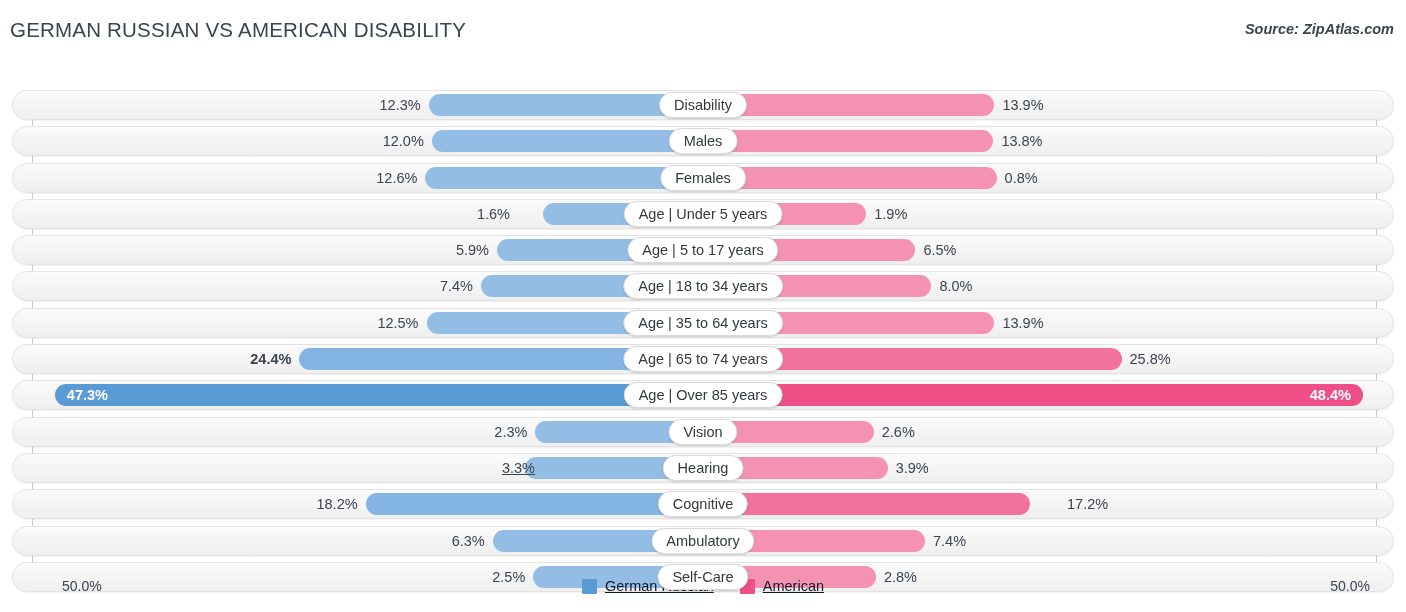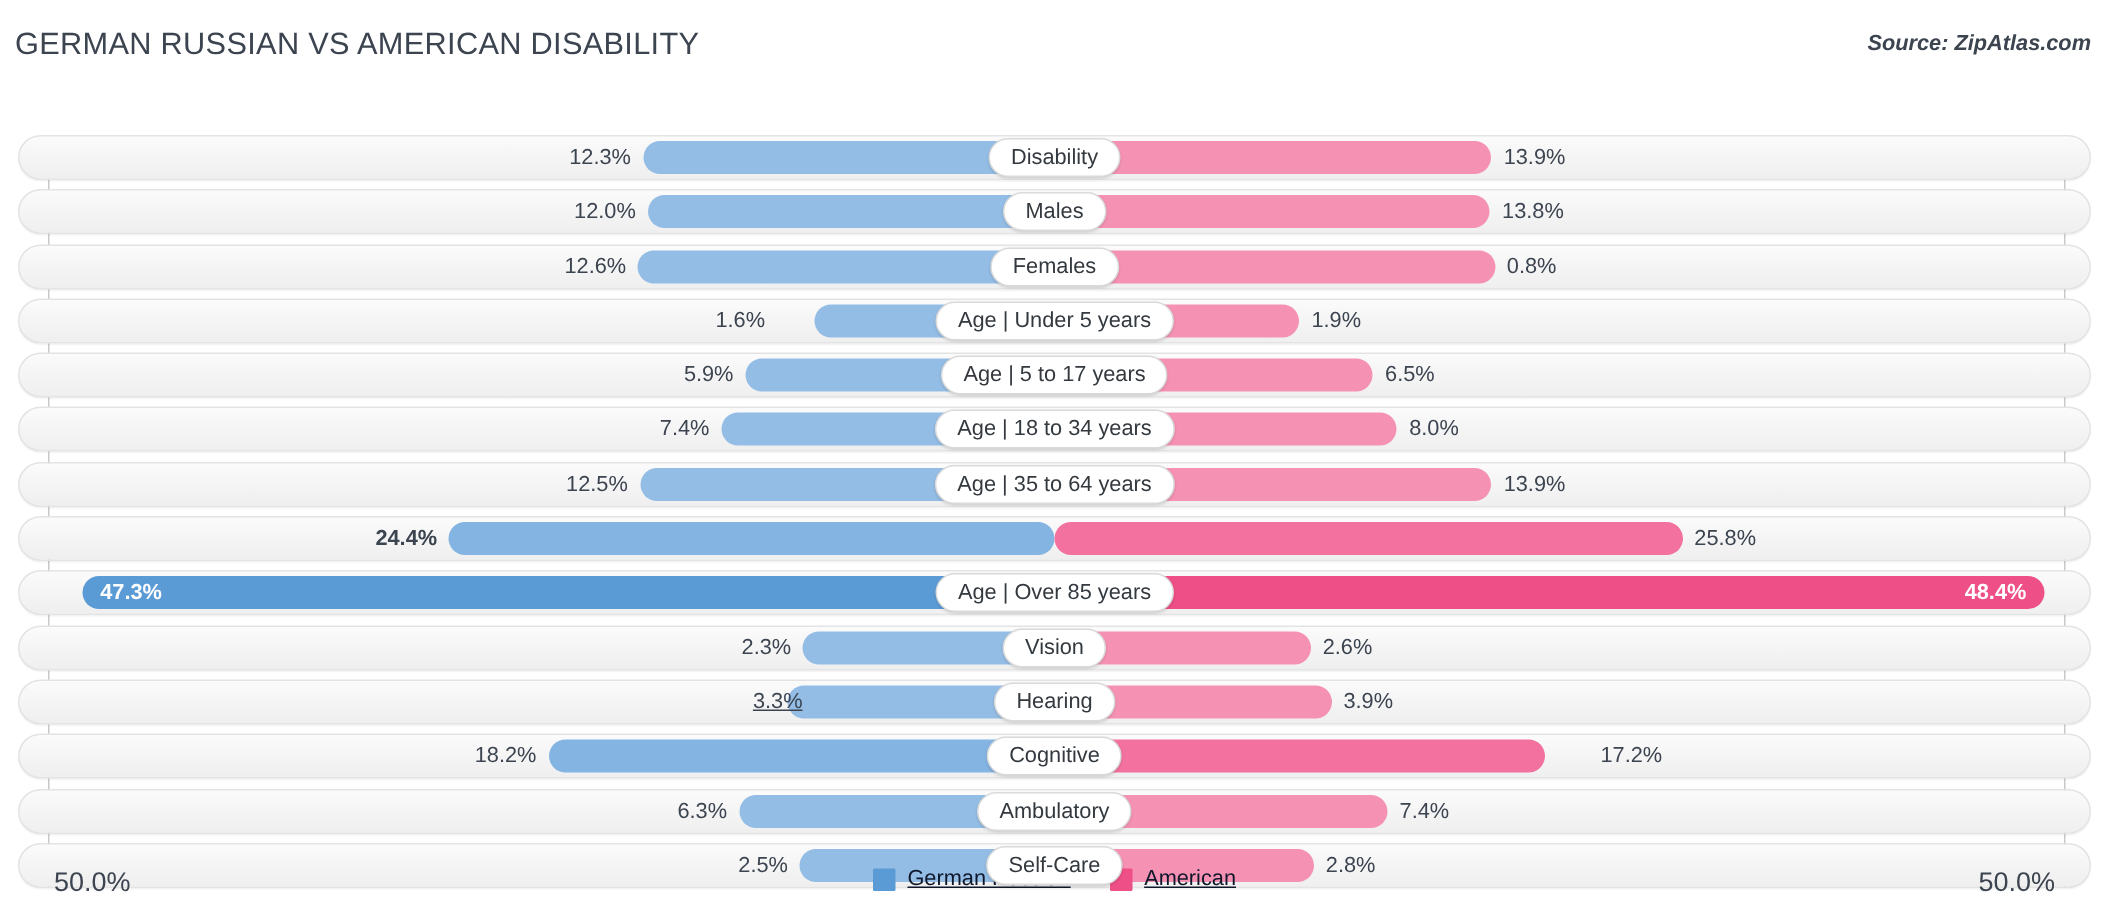--- a/index.html
+++ b/index.html
@@ -93,21 +93,21 @@
     box-shadow: 0 1px 2px rgba(0,0,0,0.14);
     z-index: 5;
   }
 
   
   .footer {
     position: absolute; left: 0; top: 568px; width: 1406px; height: 44px;
   }
   .axis-label {
     position: absolute; top: 10px;
-    font-size: 18px; color: #3c4450; white-space: nowrap;
+    font-size: 14px; color: #3c4450; white-space: nowrap; margin-left: 26px;
   }
   .axis-label.left  { left: 36px; }
   .axis-label.right { right: 36px; }
 
   .legend {
     position: absolute; left: 0; right: 0; top: 10px;
     display: flex; justify-content: center; align-items: center; gap: 26px;
   }
   .legend-item { display: flex; align-items: center; gap: 8px; }
   .swatch { width: 15px; height: 15px; border-radius: 1px; display:inline-block; }
@@ -182,20 +182,21 @@
           <div class="val outside-left" style="left: 354.5px; width: 64px;">12.5%</div>
           <div class="val outside-right" style="left: 1002.45px;">13.9%</div>
           <div class="pill">Age | 35 to 64 years</div>
         </div>
         <div class="row">
           <div class="track"></div>
           <div class="bar left mid" style="left: 299.408px; width: 403.592px;"></div>
           <div class="bar right mid" style="left: 703px; width: 418.544px;"></div>
           <div class="val outside-left" style="left: 227.408px; width: 64px; font-weight: bold;">24.4%</div>
           <div class="val outside-right" style="left: 1129.54px;">25.8%</div>
+          <div class="pill">Age | 65 to 74 years</div>
         </div>
         <div class="row">
           <div class="track"></div>
           <div class="bar left strong" style="left: 54.836px; width: 648.164px;"></div>
           <div class="bar right strong" style="left: 703px; width: 659.912px;"></div>
           <div class="val inside-left" style="left: 66.836px;">47.3%</div>
           <div class="val inside-right" style="left: 1286.91px; width: 64px;">48.4%</div>
           <div class="pill">Age | Over 85 years</div>
         </div>
         <div class="row">

